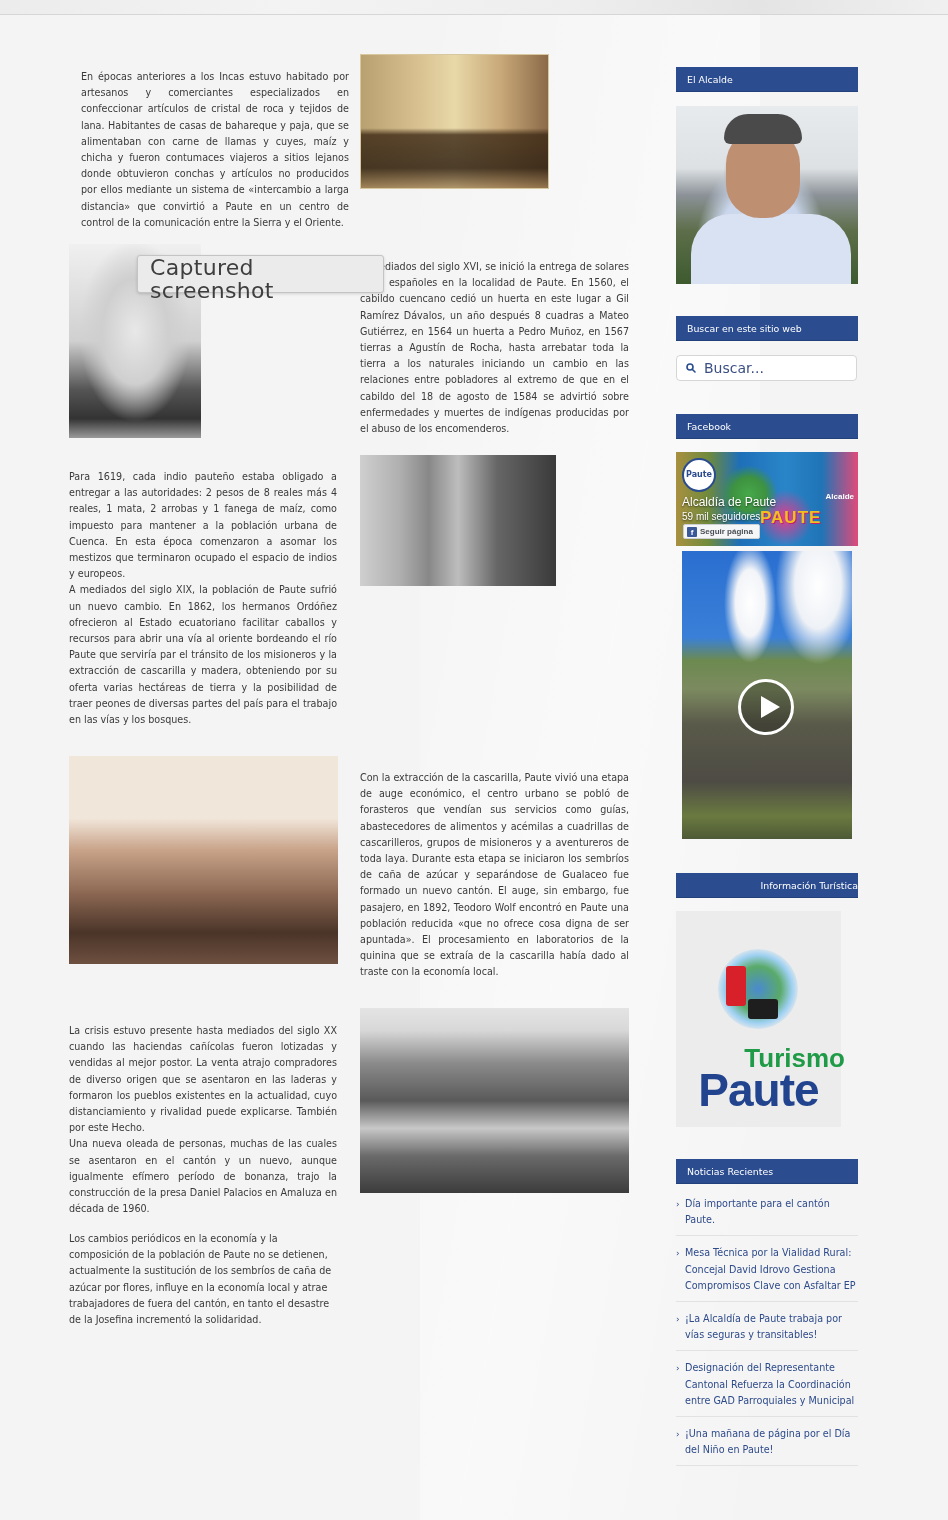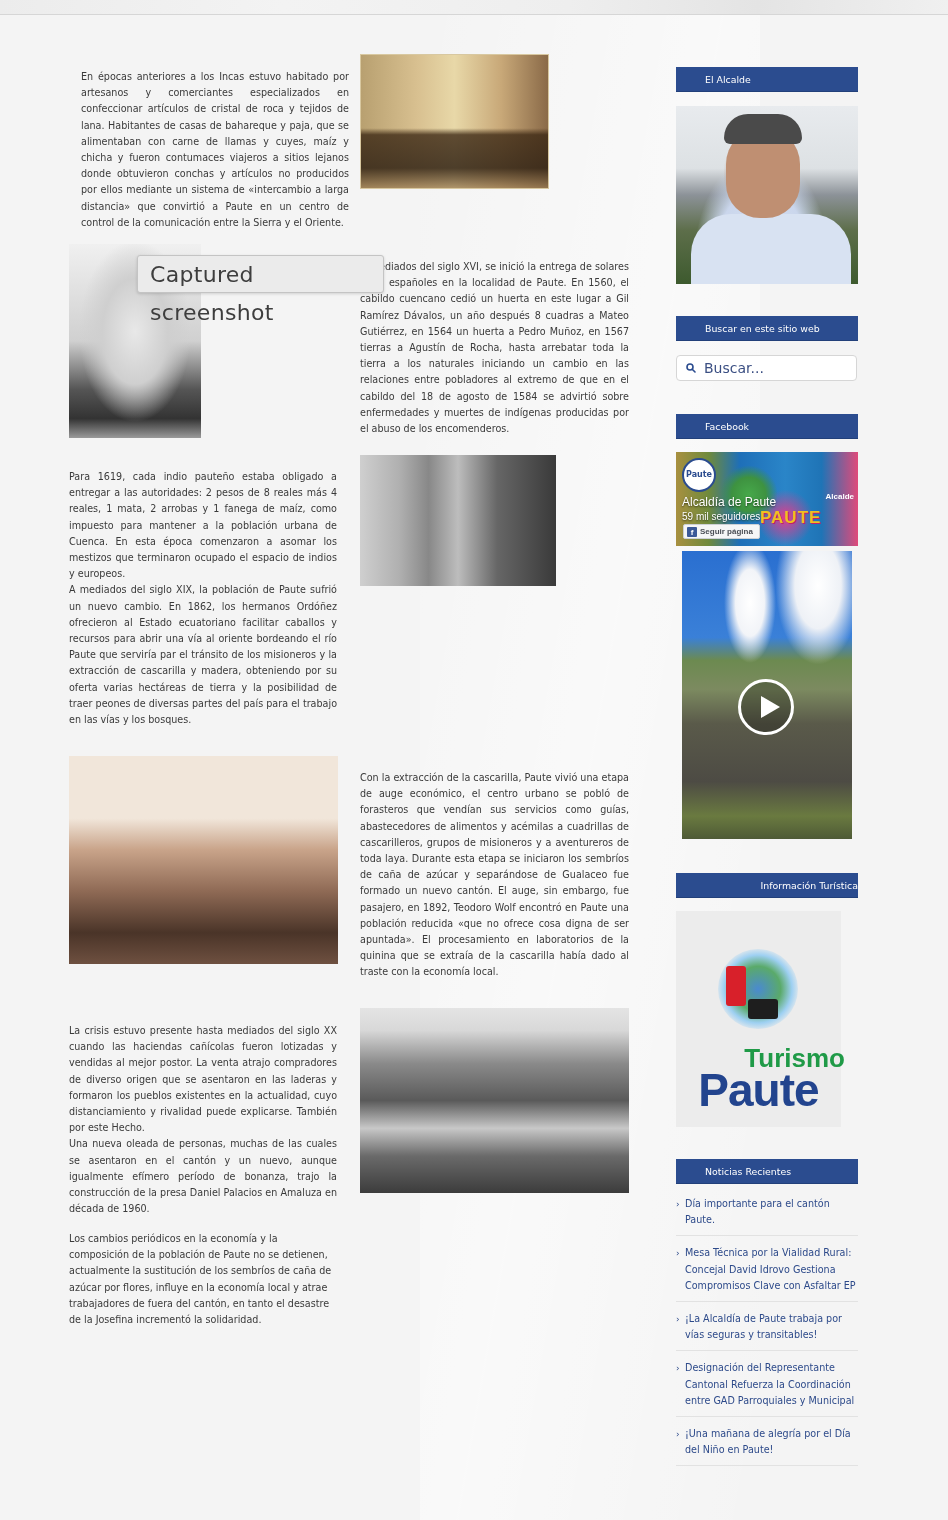--- a/index.html
+++ b/index.html
@@ -57,34 +57,34 @@
       background:
         linear-gradient(180deg, #e4e4e4 0%, #d8d8d8 12%, #8a8a8a 30%, #5a5a5a 50%, #c8c8c8 65%, #6a6a6a 80%, #3c3c3c 100%);
     }
     .tooltip {
       position: absolute; left: 137px; top: 255px; width: 247px; height: 38px;
       background: #ebebeb;
       border: 1px solid #c4c4c4;
       border-radius: 3px;
       box-shadow: 0 1px 3px rgba(0,0,0,0.15);
       font-size: 22px;
-      line-height: 38px;
+      line-height: 23px;
       padding-left: 12px;
       color: #3e3e3e;
       letter-spacing: 0.3px;
     }
     
     .widget-title {
       position: absolute;
       left: 676px; width: 182px; height: 25px;
       background: #2b4c8f;
       color: #ffffff;
       font-size: 9.4px;
       line-height: 25px;
-      padding-left: 29px;
+      padding-left: 11px;
       border-bottom: 1px solid #22407a;
     }
     .mayor-photo {
       position: absolute; left: 676px; top: 106px; width: 182px; height: 178px;
       background:
         radial-gradient(ellipse at 47% 38%, #c79a7e 0%, #b98a6e 18%, rgba(0,0,0,0) 28%),
         radial-gradient(ellipse at 47% 90%, #dfe6f4 0%, #cad6ec 35%, rgba(0,0,0,0) 50%),
         linear-gradient(180deg, #e8ebee 0%, #dde1e4 35%, #8c9298 50%, #5d6e4a 70%, #3d5a2e 100%);
     }
     .mayor-hair {
@@ -320,15 +320,15 @@
   <li class="news-item">
     <span class="chev">›</span>
     <span>¡La Alcaldía de Paute trabaja por vías seguras y transitables!</span>
   </li>
   <li class="news-item">
     <span class="chev">›</span>
     <span>Designación del Representante Cantonal Refuerza la Coordinación entre GAD Parroquiales y Municipal</span>
   </li>
   <li class="news-item">
     <span class="chev">›</span>
-    <span>¡Una mañana de alegría por el Día del Niño en Paute!</span>
+    <span>¡Una mañana de página por el Día del Niño en Paute!</span>
   </li>
 </ul>
 
 </body></html>

